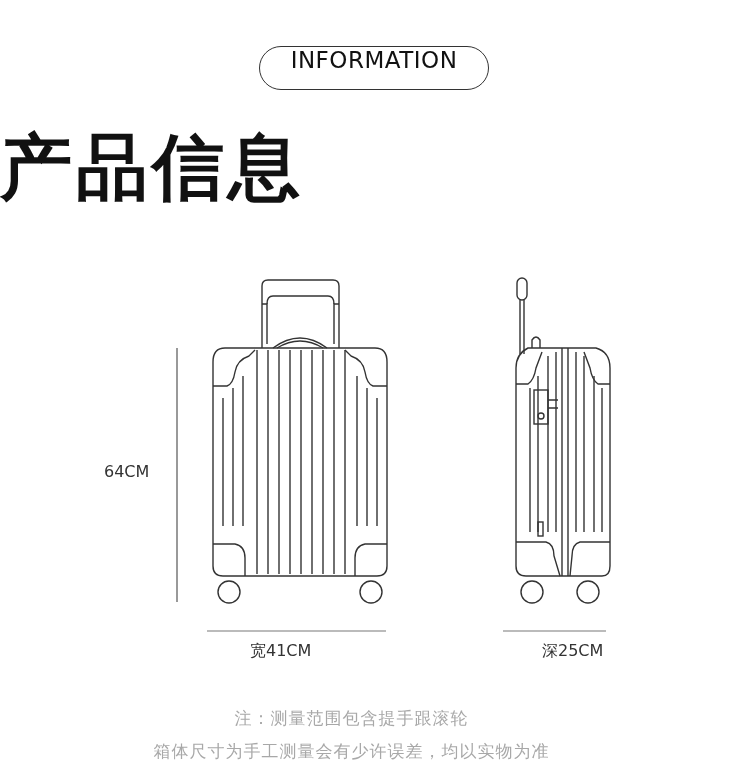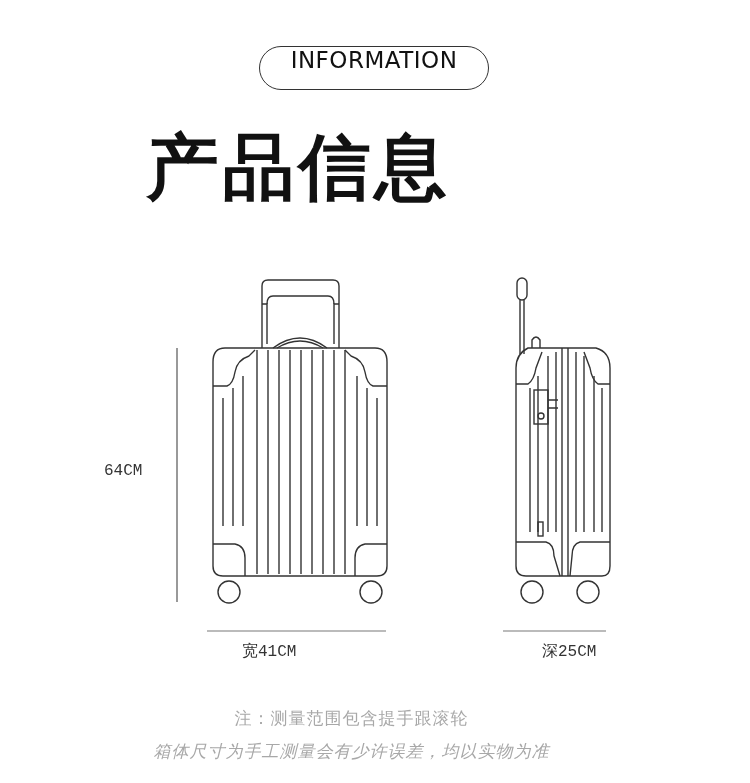--- a/index.html
+++ b/index.html
@@ -4,24 +4,24 @@
   <style>
     html, body { margin:0; padding:0; background:#ffffff; }
     body { width:750px; height:783px; position:relative; overflow:hidden; font-family:"DejaVu Sans", sans-serif; }
     .pill {
       position:absolute; left:259px; top:46px; width:230px; height:44px;
       border:1.5px solid #333; border-radius:23px; box-sizing:border-box;
       display:flex; justify-content:center;
       font-family:"DejaVu Sans", sans-serif; font-size:23px; color:#111; letter-spacing:0.5px;
     }
     .title {
-      position:absolute; left:0; width:597px; top:122px; text-align:center;
+      position:absolute; left:0; width:597px; top:122px; 
       font-size:72px; font-weight:bold; color:#111; letter-spacing:4px; line-height:90px;
     }
-    .dim-label { position:absolute; font-size:16px; color:#333;font-family:Liberation Mono, monospace; }
+    .dim-label { position:absolute; font-size:16px; color:#333; }
     .vline { position:absolute; left:176px; top:348px; width:2px; height:254px; background:#999; }
     .hline1 { position:absolute; left:207px; top:630px; width:179px; height:2px; background:#bbb; }
     .hline2 { position:absolute; left:503px; top:630px; width:103px; height:2px; background:#bbb; }
     .note { position:absolute; left:0; width:703px; text-align:center; color:#a8a8a8; font-size:17px; letter-spacing:1px; }
     svg { position:absolute; }
   </style>
 </head>
 <body>
 
 <div class="pill">
@@ -68,21 +68,21 @@
       <path d="M38,100 L38,250"></path>
     <path d="M172,122 L172,250"></path>
       <path d="M162,112 L162,250"></path>
       <path d="M152,100 L152,250"></path>
 
     <circle cx="24" cy="316" r="11"></circle>
     <circle cx="166" cy="316" r="11"></circle>
   </g>
 </svg>
 <div class="hline1"></div>
-<div class="dim-label" style="left:242px; top:641px;">宽41CM</div>
+<div class="dim-label" style="left:250px; top:641px;">宽41CM</div>
 
 <svg width="100" height="330" style="left:512px; top:276px;" viewBox="0 0 100 330">
   <g fill="none" stroke="#333" stroke-width="1.4">
 
     <rect x="5" y="2" width="10" height="22" rx="5"></rect>
     <path d="M8,24 L8,78"></path>
       <path d="M12,24 L12,78"></path>
     <path d="M20,72 L20,64 Q24,58 28,64 L28,72"></path>
 
     <path d="M16,72 Q4,78 4,92 L4,290 Q4,300 14,300 L90,300 Q98,300 98,290 L98,92 Q98,76 84,72 L56,72 Z"></path>
@@ -111,13 +111,13 @@
     <rect x="26" y="246" width="5" height="14"></rect>
 
     <circle cx="20" cy="316" r="11"></circle>
     <circle cx="76" cy="316" r="11"></circle>
   </g>
 </svg>
 <div class="hline2"></div>
 <div class="dim-label" style="left:522px; top:641px;margin-left:20px;">深25CM</div>
 
 <div class="note" style="top:707px;">注：测量范围包含提手跟滚轮</div>
-<div class="note" style="top:740px;font-style:italic;">箱体尺寸为手工测量会有少许误差，均以实物为准</div>
+<div class="note" style="top:740px;">箱体尺寸为手工测量会有少许误差，均以实物为准</div>
 
 </body></html>

